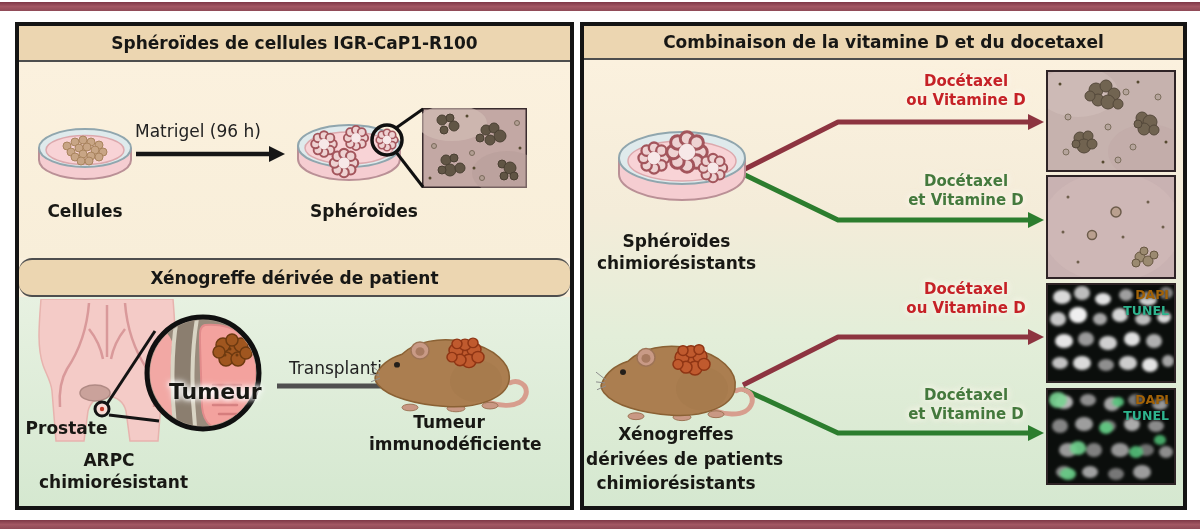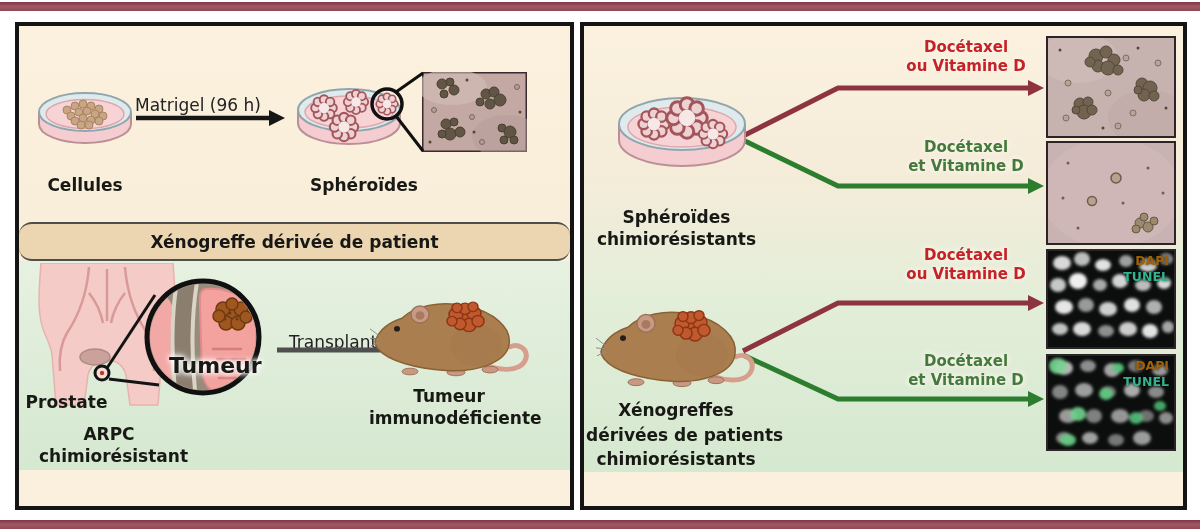--- a/index.html
+++ b/index.html
@@ -14,21 +14,21 @@
   .panel.right{left:580px;width:607px;}
   .hdr{background:#ecd6b1;display:flex;align-items:center;justify-content:center;
        font-weight:bold;font-size:17px;color:#171715;box-sizing:border-box;}
   .hdr.h1{height:36px;border-bottom:2px solid #4e4e4e;}
   .hdr.h2{height:39px;border-top:2px solid #4e4e4e;border-bottom:2px solid #4e4e4e;border-radius:13px;}
   .hdr.hr{height:34px;border-bottom:2px solid #4e4e4e;}
   .content{position:relative;overflow:hidden;}
   .c1{height:196px;background:linear-gradient(180deg,#fbf1de,#f8eed9);}
   .c2{height:209px;background:linear-gradient(180deg,#e7f1e1,#d5e8d0);}
   .cr{height:446px;background:linear-gradient(180deg,#fbf1de 0%,#f4ecd9 34%,#e3eed9 62%,#d5e8d0 100%);}
-  .lbl{position:absolute;text-align:center;font-size:17px;line-height:1.32;white-space:nowrap;color:#181814;margin-top:10px;}
+  .lbl{position:absolute;text-align:center;font-size:17px;line-height:1.32;white-space:nowrap;color:#181814;}
   .bold{font-weight:bold;}
   .ln{display:block;}
   .thin{font-weight:400;color:#222222;}
   .armlbl{position:absolute;text-align:center;font-size:15px;font-weight:bold;line-height:1.24;white-space:nowrap;
           text-shadow:0 0 6px rgba(255,250,238,.95),0 0 10px rgba(255,250,238,.85);}
   .red{color:#c52127;} .green{color:#44793d;}
   .micro{position:absolute;left:462px;width:126px;border:2px solid #2e2326;box-sizing:content-box;background:#000;}
   .micro svg{display:block;}
   .stains{position:absolute;top:2px;right:5px;text-align:right;font-weight:bold;font-size:12.5px;line-height:1.3;
           text-shadow:0 0 3px rgba(0,0,0,.8);}
@@ -88,20 +88,23 @@
   </defs>
 </svg>
 
 <div class="page">
 
   <div class="bar top"></div>
   <div class="bar bottom"></div>
 
   <section class="panel left">
 
+    <div class="hdr h1">
+      <span>Sphéroïdes de cellules IGR-CaP1-R100</span>
+    </div>
 
     <div class="content c1">
 
       <svg class="abs" style="left:16px;top:48px" width="100" height="80" viewBox="0 0 100 80">
         <path d="M4 38 v12 a46 19 0 0 0 92 0 v-12" fill="#f5cdd1" stroke="#ba9096" stroke-width="2"></path>
         <ellipse cx="50" cy="38" rx="46" ry="19" fill="#dfeaec" stroke="#90a6ae" stroke-width="2"></ellipse>
         <ellipse cx="50" cy="40" rx="39" ry="14.5" fill="#f8d3d6" stroke="#dca8ad" stroke-width="1.5"></ellipse>
         <g fill="#c8a585" stroke="#a9845e" stroke-width="1">
           <circle cx="32" cy="36" r="4"></circle>
             <circle cx="40" cy="32" r="4"></circle>
@@ -260,20 +263,23 @@
 
       <div class="lbl bold" style="left:350px;top:114px;width:160px">
         <span class="ln">Tumeur</span>
         <span class="ln">immunodéficiente</span>
       </div>
     </div>
   </section>
 
   <section class="panel right">
 
+    <div class="hdr hr">
+      <span>Combinaison de la vitamine D et du docetaxel</span>
+    </div>
 
     <div class="content cr">
 
       <svg class="abs" style="left:0;top:0" width="599" height="446" viewBox="0 0 599 446">
         <g fill="none" stroke="#8d3440" stroke-width="5" stroke-linejoin="round">
           <polyline points="159,110 254,62 444,62"></polyline>
           <polyline points="159,325 254,277 444,277"></polyline>
         </g>
         <g fill="#8d3440">
           <polygon points="444,54 444,70 460,62"></polygon>

